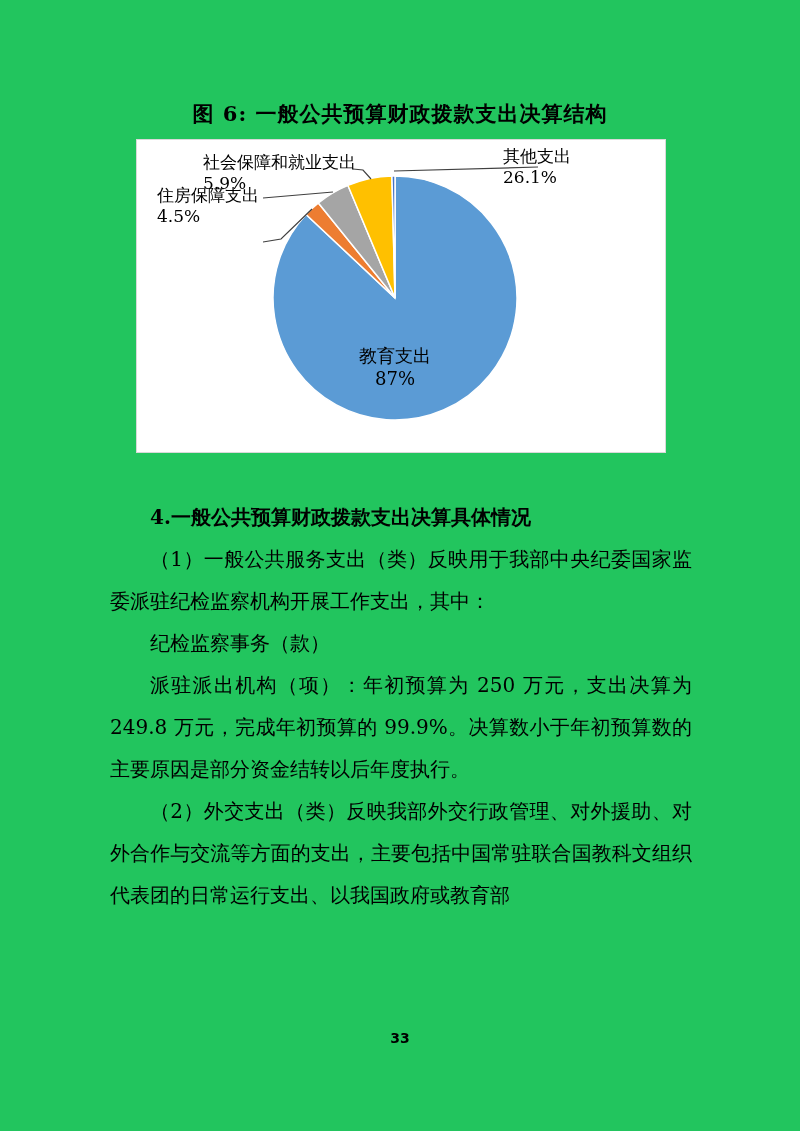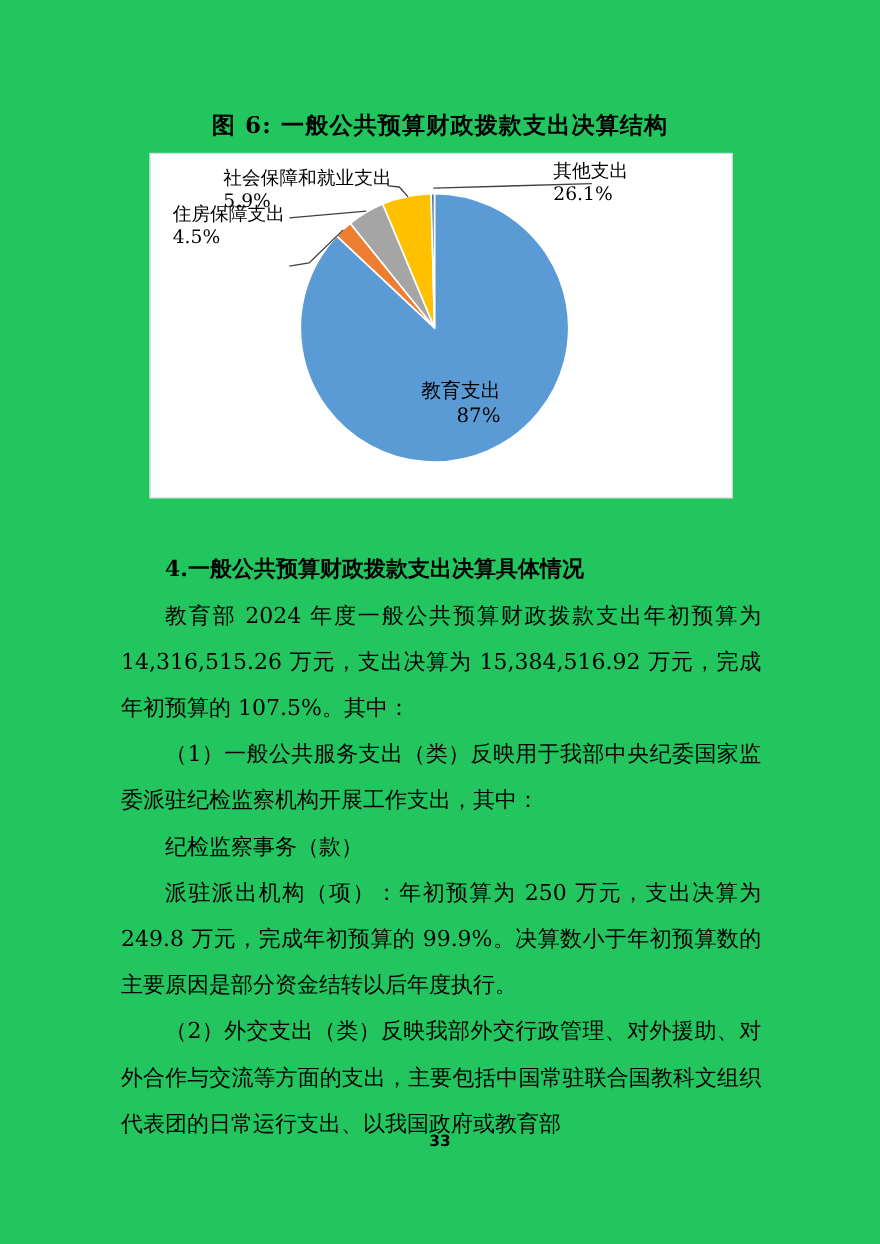--- a/index.html
+++ b/index.html
@@ -34,21 +34,21 @@
   }
   .pie-svg { position: absolute; left: 0; top: 0; }
   .callout {
     position: absolute;
     font-size: 17px;
     line-height: 21px;
     white-space: nowrap;
   }
   .pie-inner-label {
     position: absolute;
-    text-align: right;
+    text-align: center;
     font-size: 18px;
     line-height: 23px;
     white-space: nowrap;
   }
   .note {
     position: absolute;
     left: 110px;
     top: 452px;
     width: 582px;
     margin: 0;
@@ -121,21 +121,20 @@
 
     <div class="pie-inner-label" style="left:198px; top:204px; width:120px;">
       <span>教育支出</span><br>
       <span>87%</span>
     </div>
   </div>
 
 
   <div class="content">
     <p class="heading">4.一般公共预算财政拨款支出决算具体情况</p>
-    <p>教育部 2024 年度一般公共预算财政拨款支出年初预算为 14,316,515.26 万元，支出决算为 15,384,516.92 万元，完成年初预算的 107.5%。其中：</p>
     <p>（1）一般公共服务支出（类）反映用于我部中央纪委国家监委派驻纪检监察机构开展工作支出，其中：</p>
     <p>纪检监察事务（款）</p>
     <p>派驻派出机构（项）：年初预算为 250 万元，支出决算为 249.8 万元，完成年初预算的 99.9%。决算数小于年初预算数的主要原因是部分资金结转以后年度执行。</p>
     <p>（2）外交支出（类）反映我部外交行政管理、对外援助、对外合作与交流等方面的支出，主要包括中国常驻联合国教科文组织代表团的日常运行支出、以我国政府或教育部</p>
   </div>
 
   <div class="page-number">33</div>
 
 </div>
 

